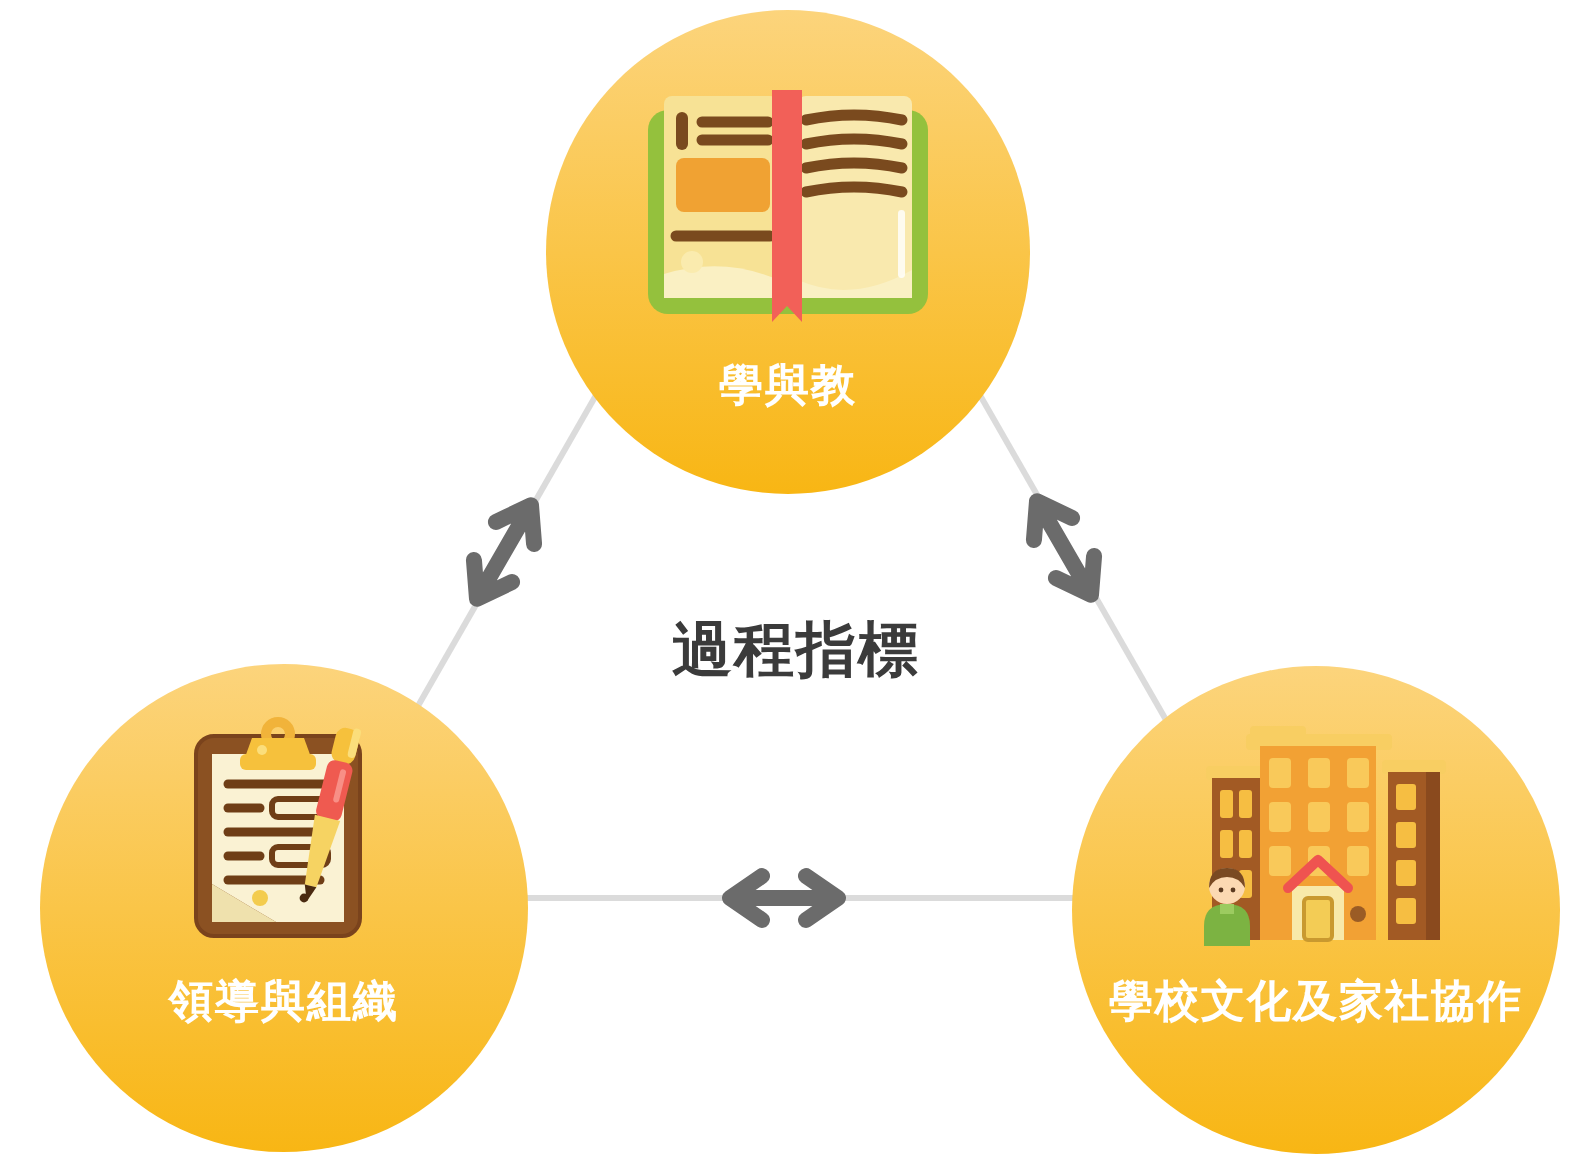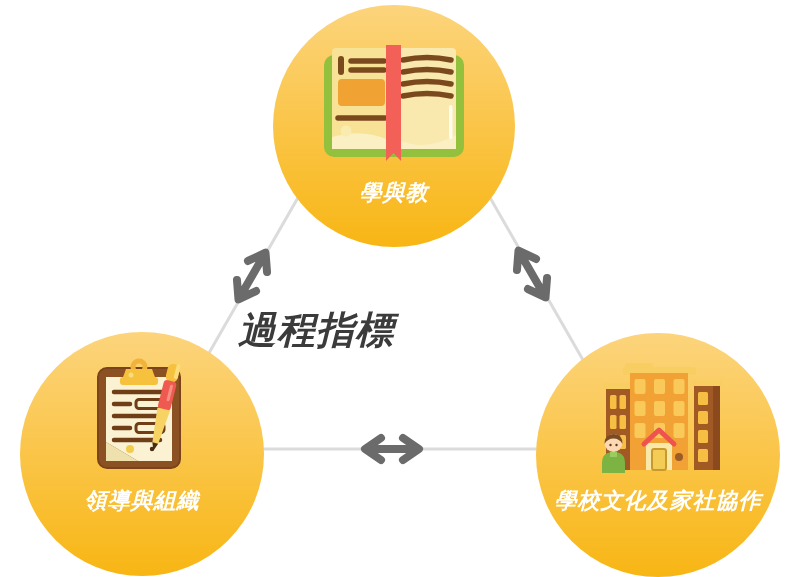--- a/index.html
+++ b/index.html
@@ -6,21 +6,21 @@
     --circle-gradient-top:#FCD47C;
     --circle-gradient-bottom:#F8B614;
     --connector-line:#DBDBDB;
     --arrow:#6B6B6B;
     --title-text:#3B3B3B;
     --label-text:#FFFFFF;
     --background:#FFFFFF;
   }
   html,body{margin:0;padding:0;}
   body{font-family:"Liberation Sans","DejaVu Sans",sans-serif;background:var(--background,#fff);}
-  .stage{position:relative;width:786px;height:577px;background:var(--background,#fff);overflow:hidden;font-style:italic;}
+  .stage{position:relative;width:786px;height:577px;background:var(--background,#fff);overflow:hidden;}
   .layer{position:absolute;left:0;top:0;width:786px;height:577px;pointer-events:none;}
   .lines-layer{z-index:0;}
   .arrows-layer{z-index:3;}
   .node-circle{
     position:absolute;border-radius:50%;
     background:linear-gradient(180deg,var(--circle-gradient-top,#FCD47C) 0%,var(--circle-gradient-bottom,#F8B614) 100%);
     z-index:1;
   }
   .node-top{left:273px;top:5px;width:242px;height:242px;}
   .node-bl{left:20px;top:332px;width:244px;height:244px;}
@@ -31,22 +31,22 @@
   .icon-building{left:64px;top:30px;}
   .node-label{
     position:absolute;left:0;width:100%;text-align:center;
     color:var(--label-text,#fff);font-size:22px;font-weight:bold;
     letter-spacing:1px;white-space:nowrap;
   }
   .node-top .node-label{top:173px;}
   .node-bl .node-label{top:154px;}
   .node-br .node-label{top:153px;}
   .diagram-title{
-    position:absolute;left:238px;top:305px;width:320px;
-    color:var(--title-text,#3B3B3B);font-size:38px;font-weight:bold;
+    position:absolute;left:238px;top:305px;width:320px;text-align:center;
+    color:var(--title-text,#3B3B3B);font-size:30px;font-weight:bold;
     letter-spacing:1px;white-space:nowrap;z-index:2;
   }
   .tri-line{stroke:var(--connector-line,#DBDBDB);stroke-width:3;}
   .dbl-arrow{stroke:var(--arrow,#6B6B6B);stroke-width:8;fill:none;stroke-linecap:round;stroke-linejoin:round;}
 </style>
 </head>
 <body>
 
 <div class="stage">
 

